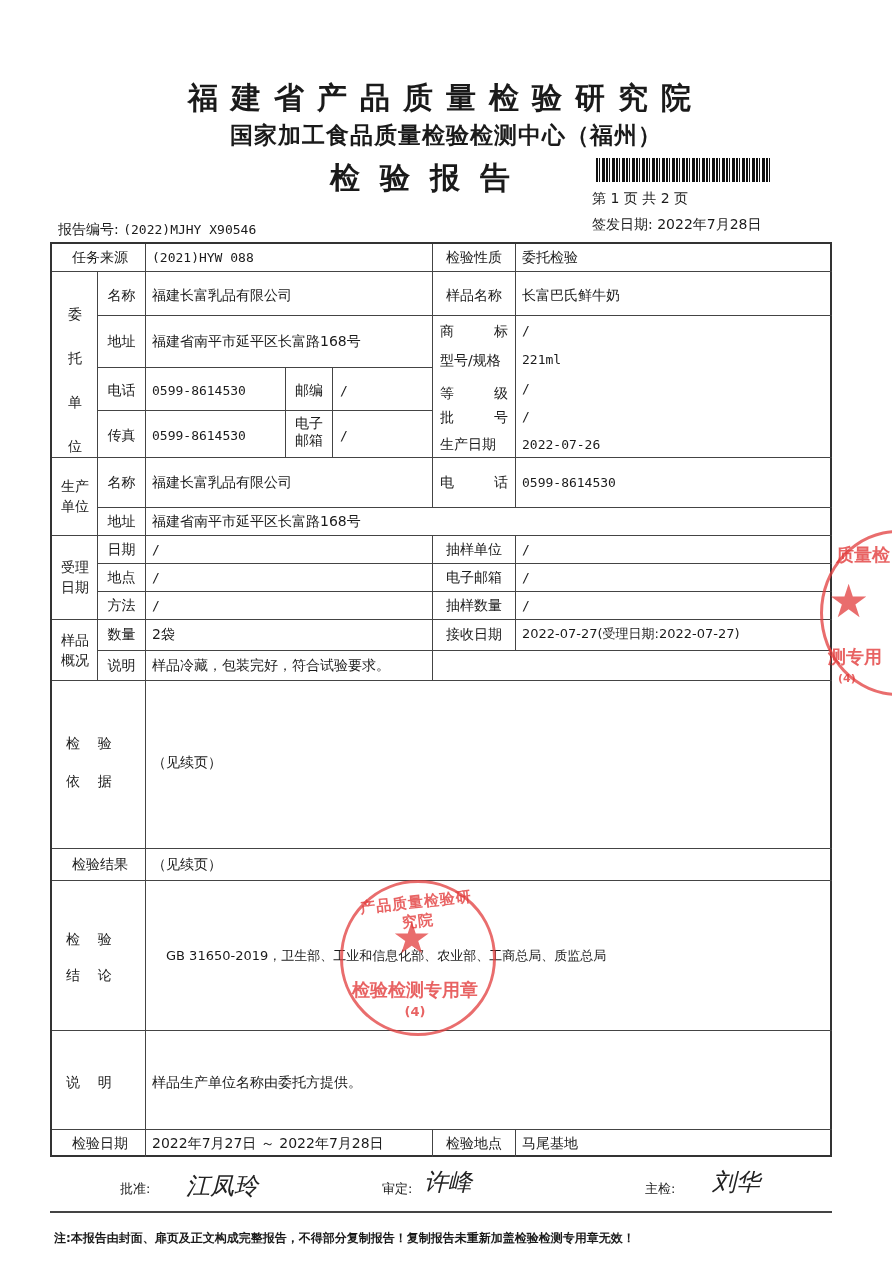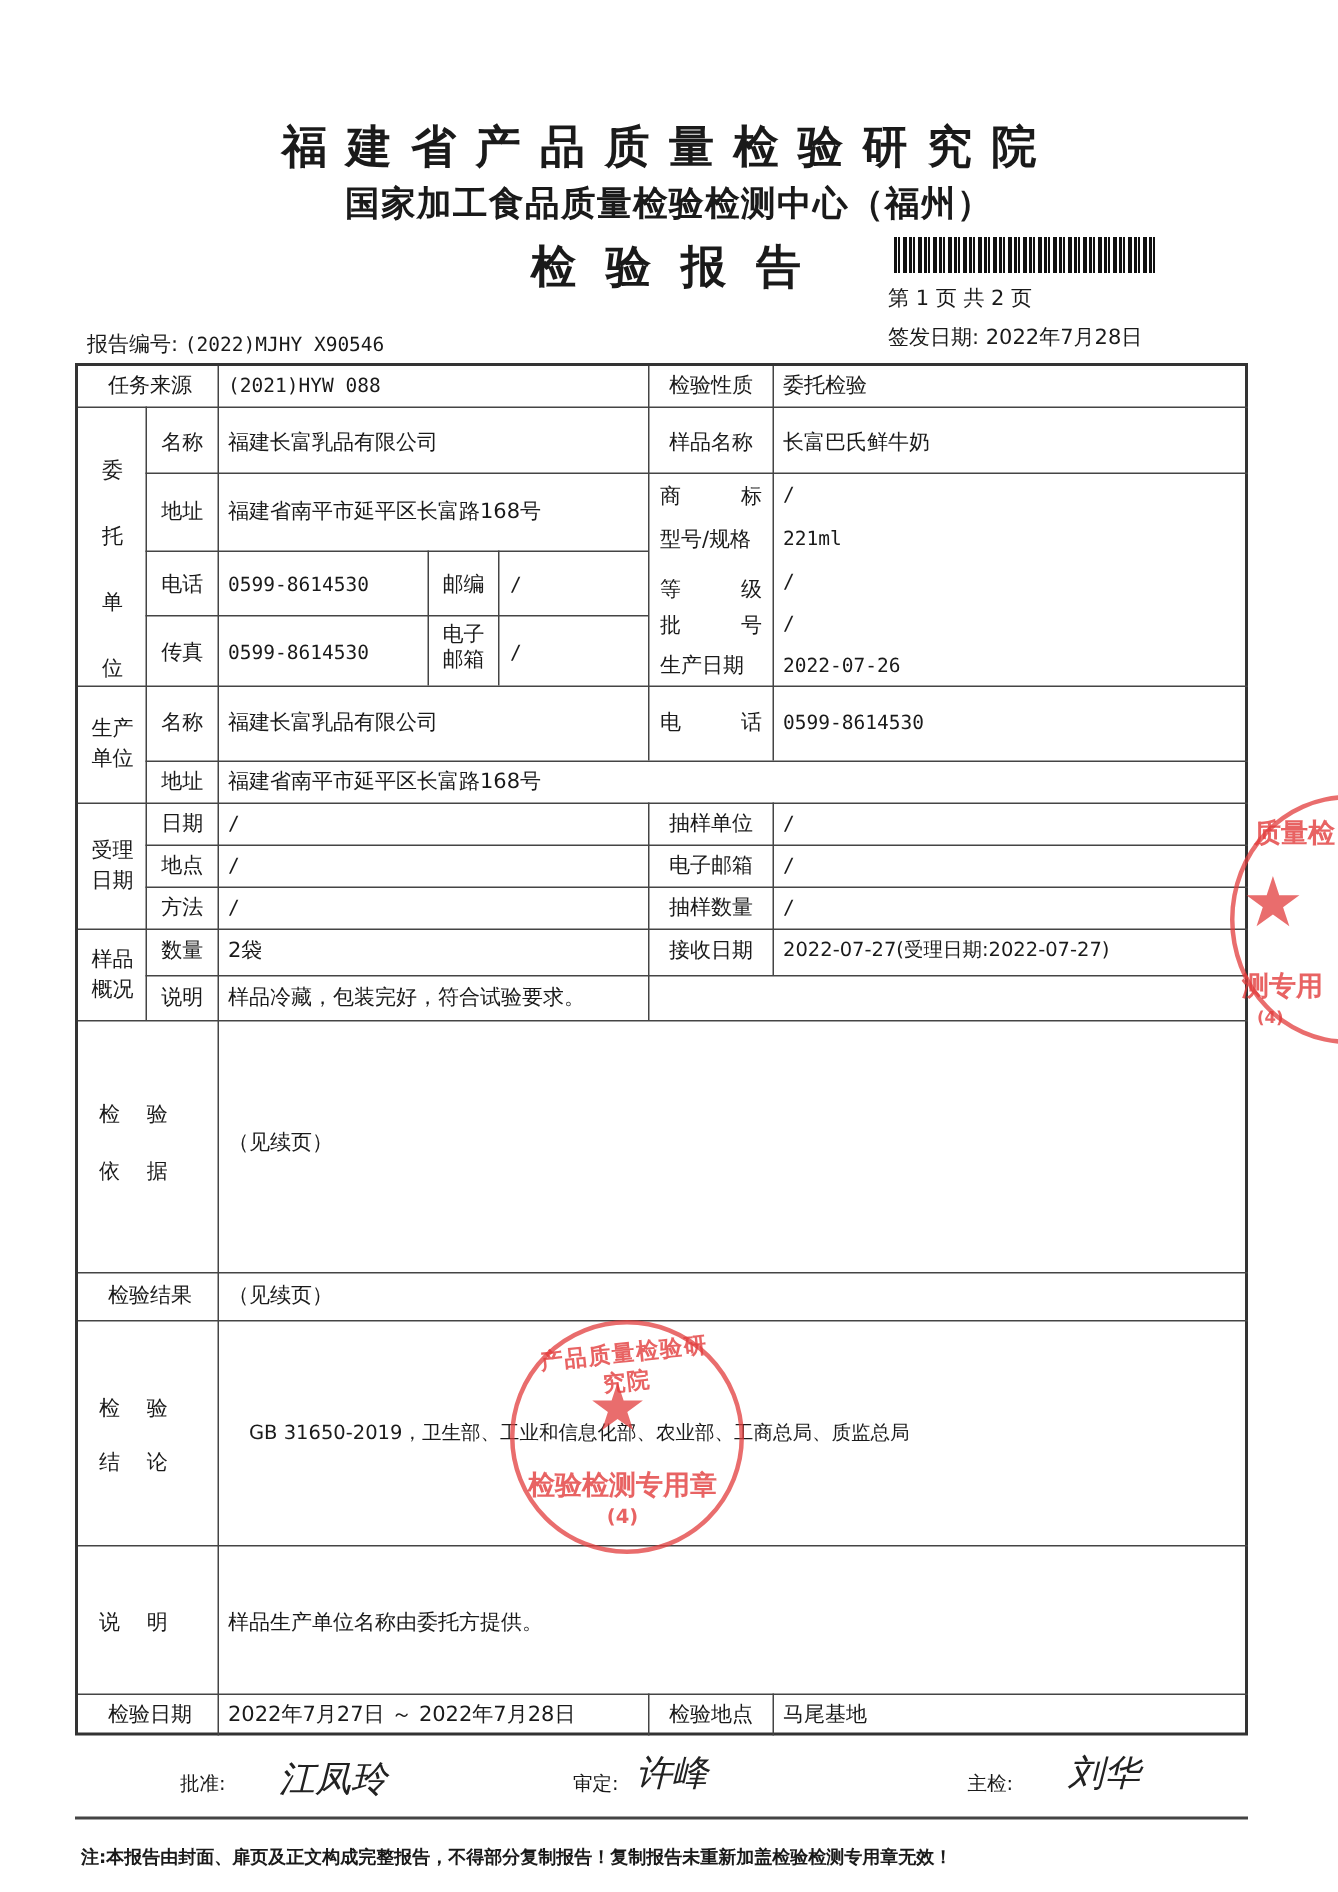--- a/index.html
+++ b/index.html
@@ -4,21 +4,21 @@
 <style>
   html, body { margin: 0; padding: 0; background: #ffffff; }
   body { width: 892px; height: 1261px; position: relative; overflow: hidden;
          font-family: "DejaVu Serif", "Liberation Serif", serif; color: #1a1a1a; }
   .abs { position: absolute; }
   .title1 { left: 0; width: 892px; top: 78px; text-align: center; font-size: 30px; font-weight: bold;
             letter-spacing: 13px; font-family: "DejaVu Sans", sans-serif; }
   .title2 { left: 0; width: 892px; top: 120px; text-align: center; font-size: 23px; font-weight: bold;
             letter-spacing: 1px; font-family: "DejaVu Sans", sans-serif; }
   .title3 { left: 330px; top: 158px; font-size: 30px; font-weight: bold; letter-spacing: 20px;
-            font-family: "DejaVu Sans", sans-serif; margin-left: 24px; }
+            font-family: "DejaVu Sans", sans-serif; }
   .barcode { left: 596px; top: 158px; width: 176px; height: 24px;
              background: repeating-linear-gradient(90deg, #111 0 2px, #fff 2px 3px, #111 3px 4px, #fff 4px 6px, #111 6px 9px, #fff 9px 10px); }
   .pageinfo { left: 592px; top: 190px; font-size: 14px; }
   .issue { left: 592px; top: 216px; font-size: 14px; }
   .reportno { left: 58px; top: 221px; font-size: 13px; }
 
   .table { left: 50px; top: 242px; width: 782px; height: 915px; border: 2px solid #333; box-sizing: border-box; }
   .hl { position: absolute; height: 0; border-top: 1px solid #444; }
   .vl { position: absolute; width: 0; border-left: 1px solid #444; }
   .cell { position: absolute; font-size: 14px; line-height: 18px; white-space: nowrap; }

